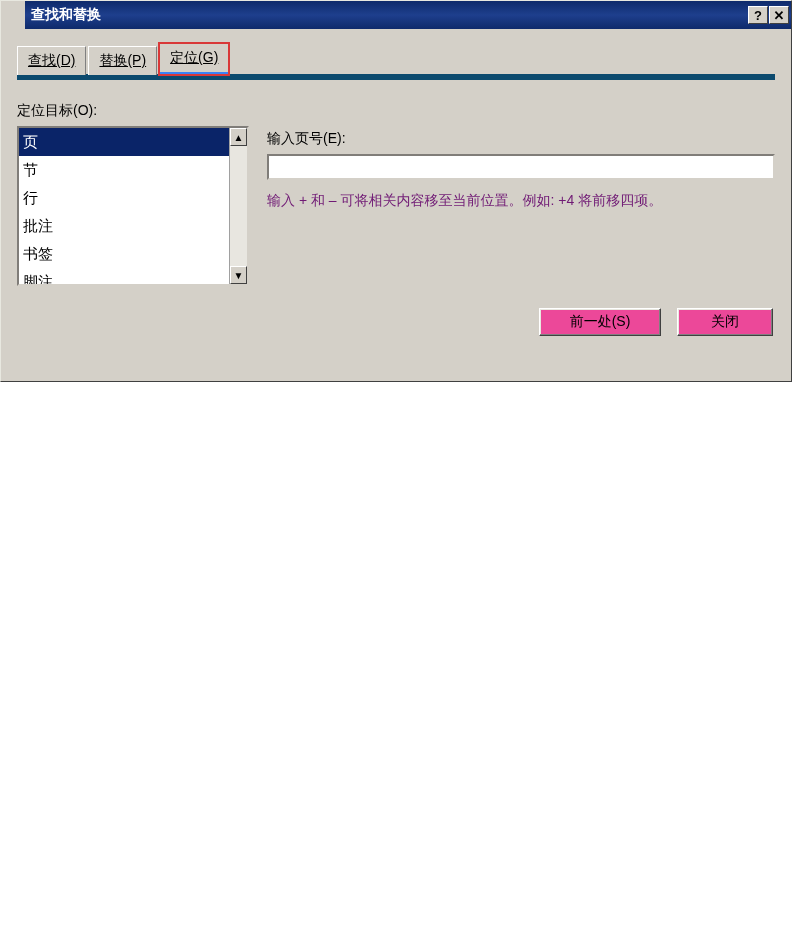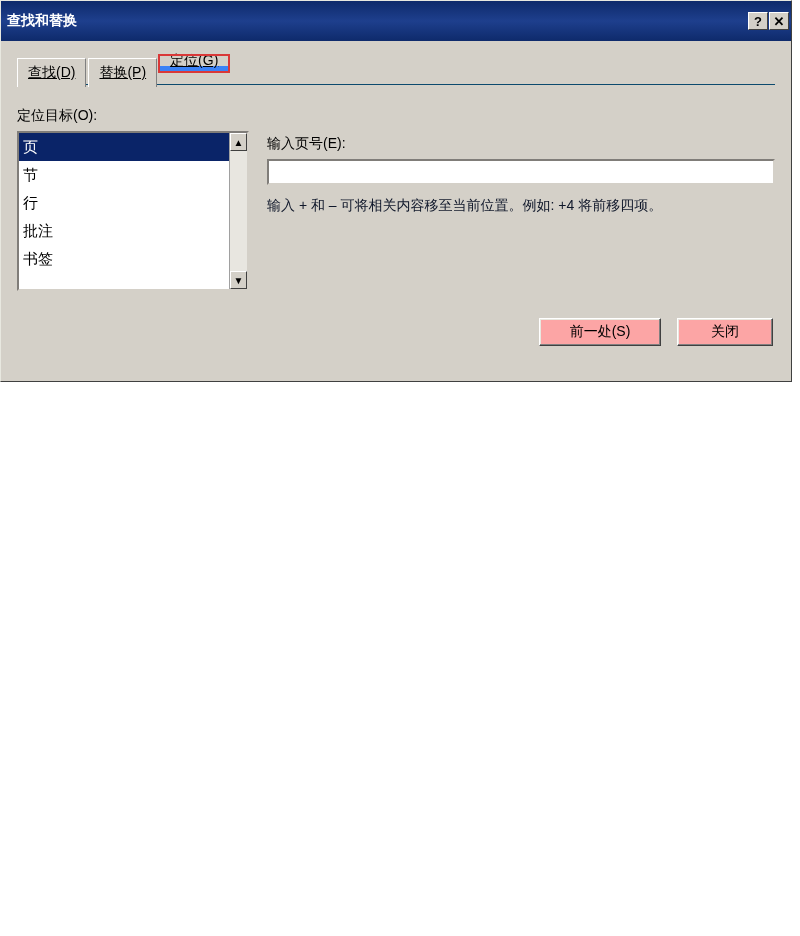--- a/index.html
+++ b/index.html
@@ -17,28 +17,29 @@
     top: 0;
     left: 0;
     width: 792px;
     height: 382px;
     background: #d4d0c8;
     border: 1px solid #404040;
     border-top-color: #e8e8e0;
     border-left-color: #e8e8e0;
   }
   .titlebar {
-    height: 40px;
+    height: 28px;
     background: linear-gradient(to bottom, #0e2a6b 0%, #1e3f8d 50%, #0e2a6b 100%);
     display: flex;
     align-items: center;
     padding: 0 2px 0 6px;
     color: #ffffff;
     font-weight: bold;
     font-size: 14px;
+    margin-left: 24px;
   }
   .titlebar .title-text {
     flex: 1;
   }
   .titlebar-buttons {
     display: flex;
     gap: 1px;
   }
   .tbtn {
     width: 20px;
@@ -77,29 +78,29 @@
     border-left-color: #ffffff;
     border-bottom: none;
     font-size: 14px;
     margin-right: 2px;
     cursor: default;
     position: relative;
     top: 3px;
   }
   .tab.active {
     top: 0px;
-    height: 17px;
+    height: 32px;
     z-index: 3;
-    border-bottom: 6px solid #3b82f6;
+    border-bottom: 3px solid #3b82f6;
     margin-bottom: -1px;
     outline: 2px solid #d93838;
     outline-offset: -1px;
   }
   .panel {
-    border-top: 1px solid #0c4a6e;
+    border-top: 6px solid #0c4a6e;
     position: relative;
     height: 280px;
     padding-top: 22px;
     padding-left: 17px;
   }
   .label {
     font-size: 14px;
     color: #000;
     margin-bottom: 6px;
   }
@@ -160,34 +161,34 @@
     width: 100%;
     height: 26px;
     border: 2px inset #d4d0c8;
     background: #ffffff;
     padding: 2px 4px;
     font-size: 14px;
   }
   .hint {
     margin-top: 12px;
     font-size: 14px;
-    color: #0f172a;
+    color: #701a75;
   }
   .button-row {
     position: absolute;
     right: 2px;
     bottom: 18px;
     display: flex;
     gap: 16px;
   }
   .btn {
     height: 28px;
     min-width: 122px;
     padding: 0 14px;
-    background: #fca5a5;
+    background: #ec4899;
     border: 1px solid #404040;
     border-top-color: #ffffff;
     border-left-color: #ffffff;
     box-shadow: inset -1px -1px 0 #808080, inset 1px 1px 0 #e8e8e0;
     font-size: 14px;
     cursor: default;
     display:flex;align-items:center;justify-content:center;
   }
   .btn.close { min-width: 96px; }
 </style>
@@ -226,20 +227,21 @@
 
       <div class="left-col">
         <div class="label">定位目标(O):</div>
         <div class="listbox">
           <div class="list-items">
             <div class="list-item selected">页</div>
             <div class="list-item">节</div>
             <div class="list-item">行</div>
             <div class="list-item">批注</div>
             <div class="list-item">书签</div>
+            <div class="list-item">脚注</div>
           </div>
           <div class="list-scroll">
             <div class="scroll-btn">▲</div>
             <div class="scroll-track"></div>
             <div class="scroll-btn">▼</div>
           </div>
         </div>
       </div>
 
       <div class="right-col">

